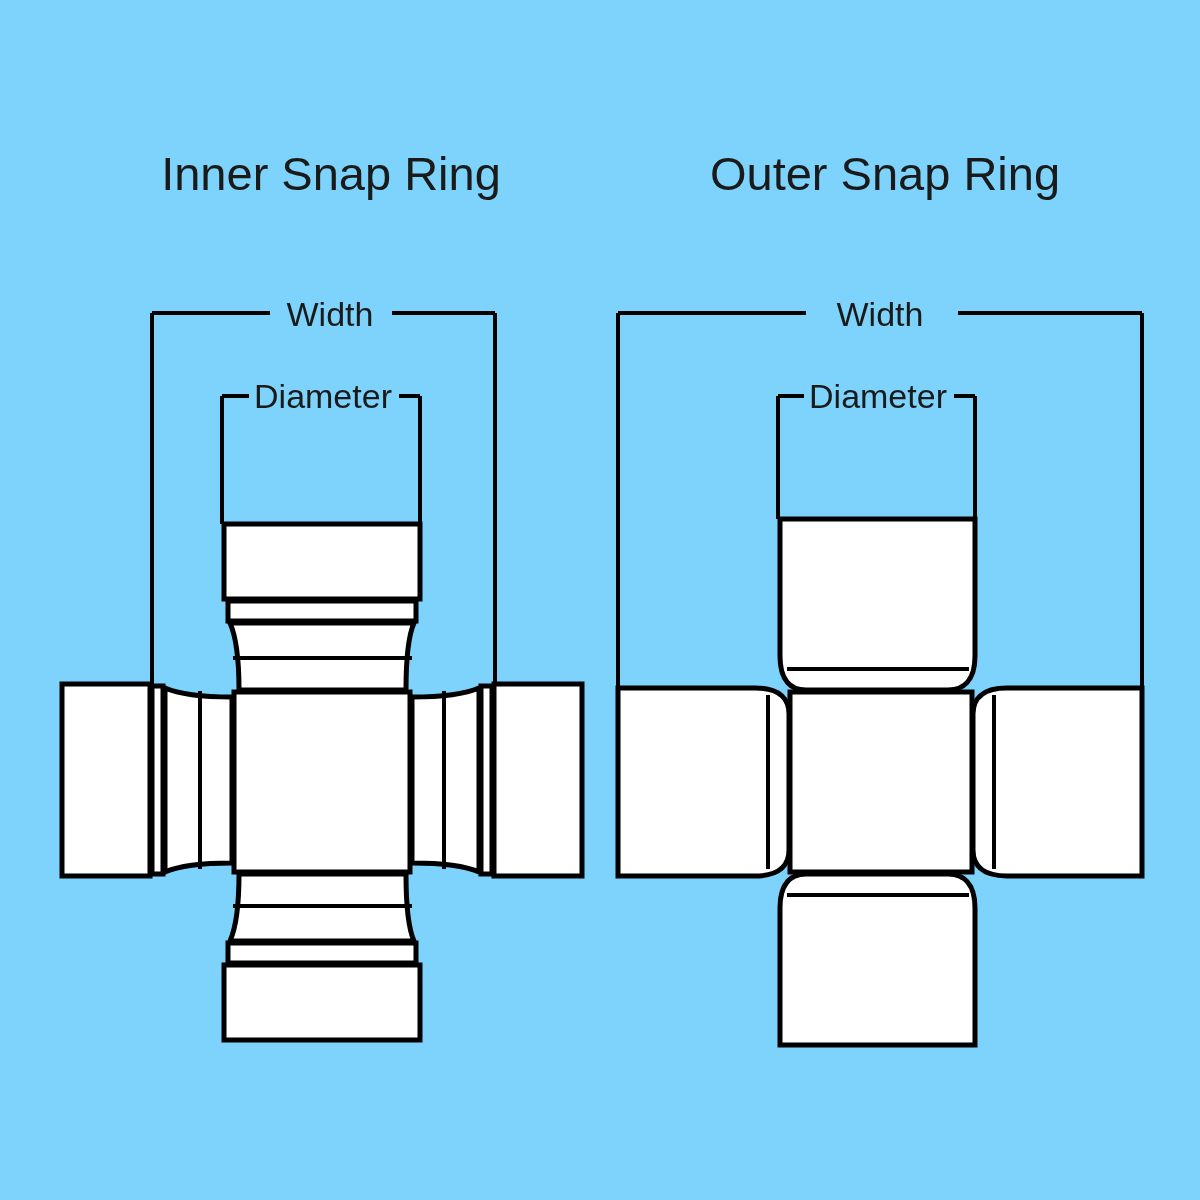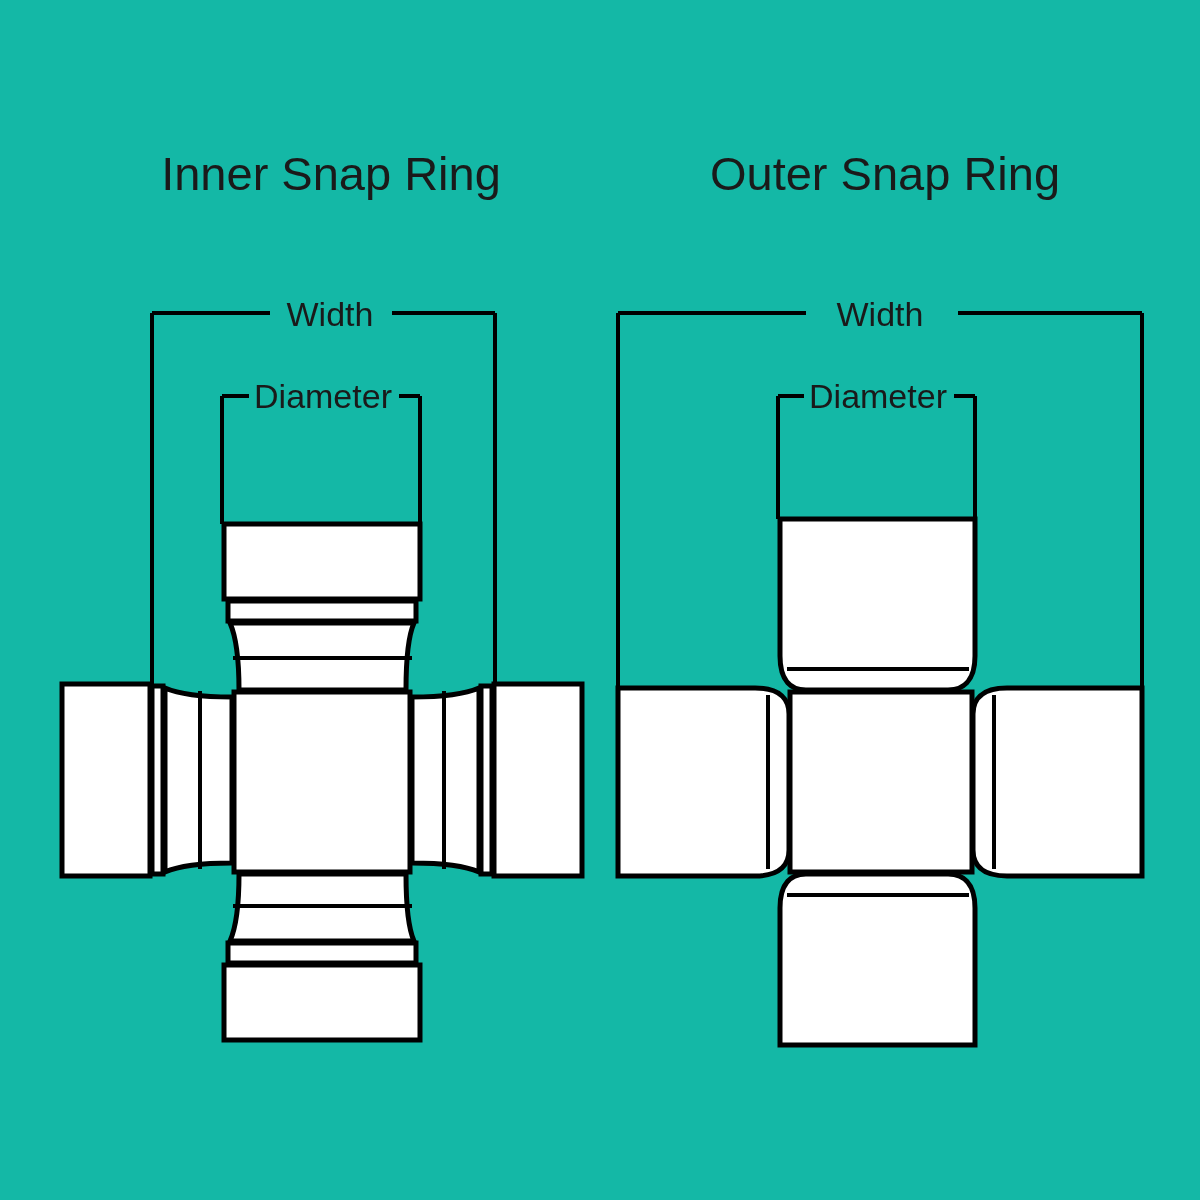--- a/index.html
+++ b/index.html
@@ -8,21 +8,21 @@
     padding: 0;
     background: #ffffff;
   }
   body {
     font-family: "Liberation Sans", sans-serif;
   }
   #diagram-root {
     position: relative;
     width: 1200px;
     height: 1200px;
-    background: #14b8a6;
+    background: #7dd3fc;
     overflow: hidden;
   }
   svg.diagram-svg {
     display: block;
     width: 1200px;
     height: 1200px;
   }
   .part-outline {
     fill: #ffffff;
     stroke: #000000;

